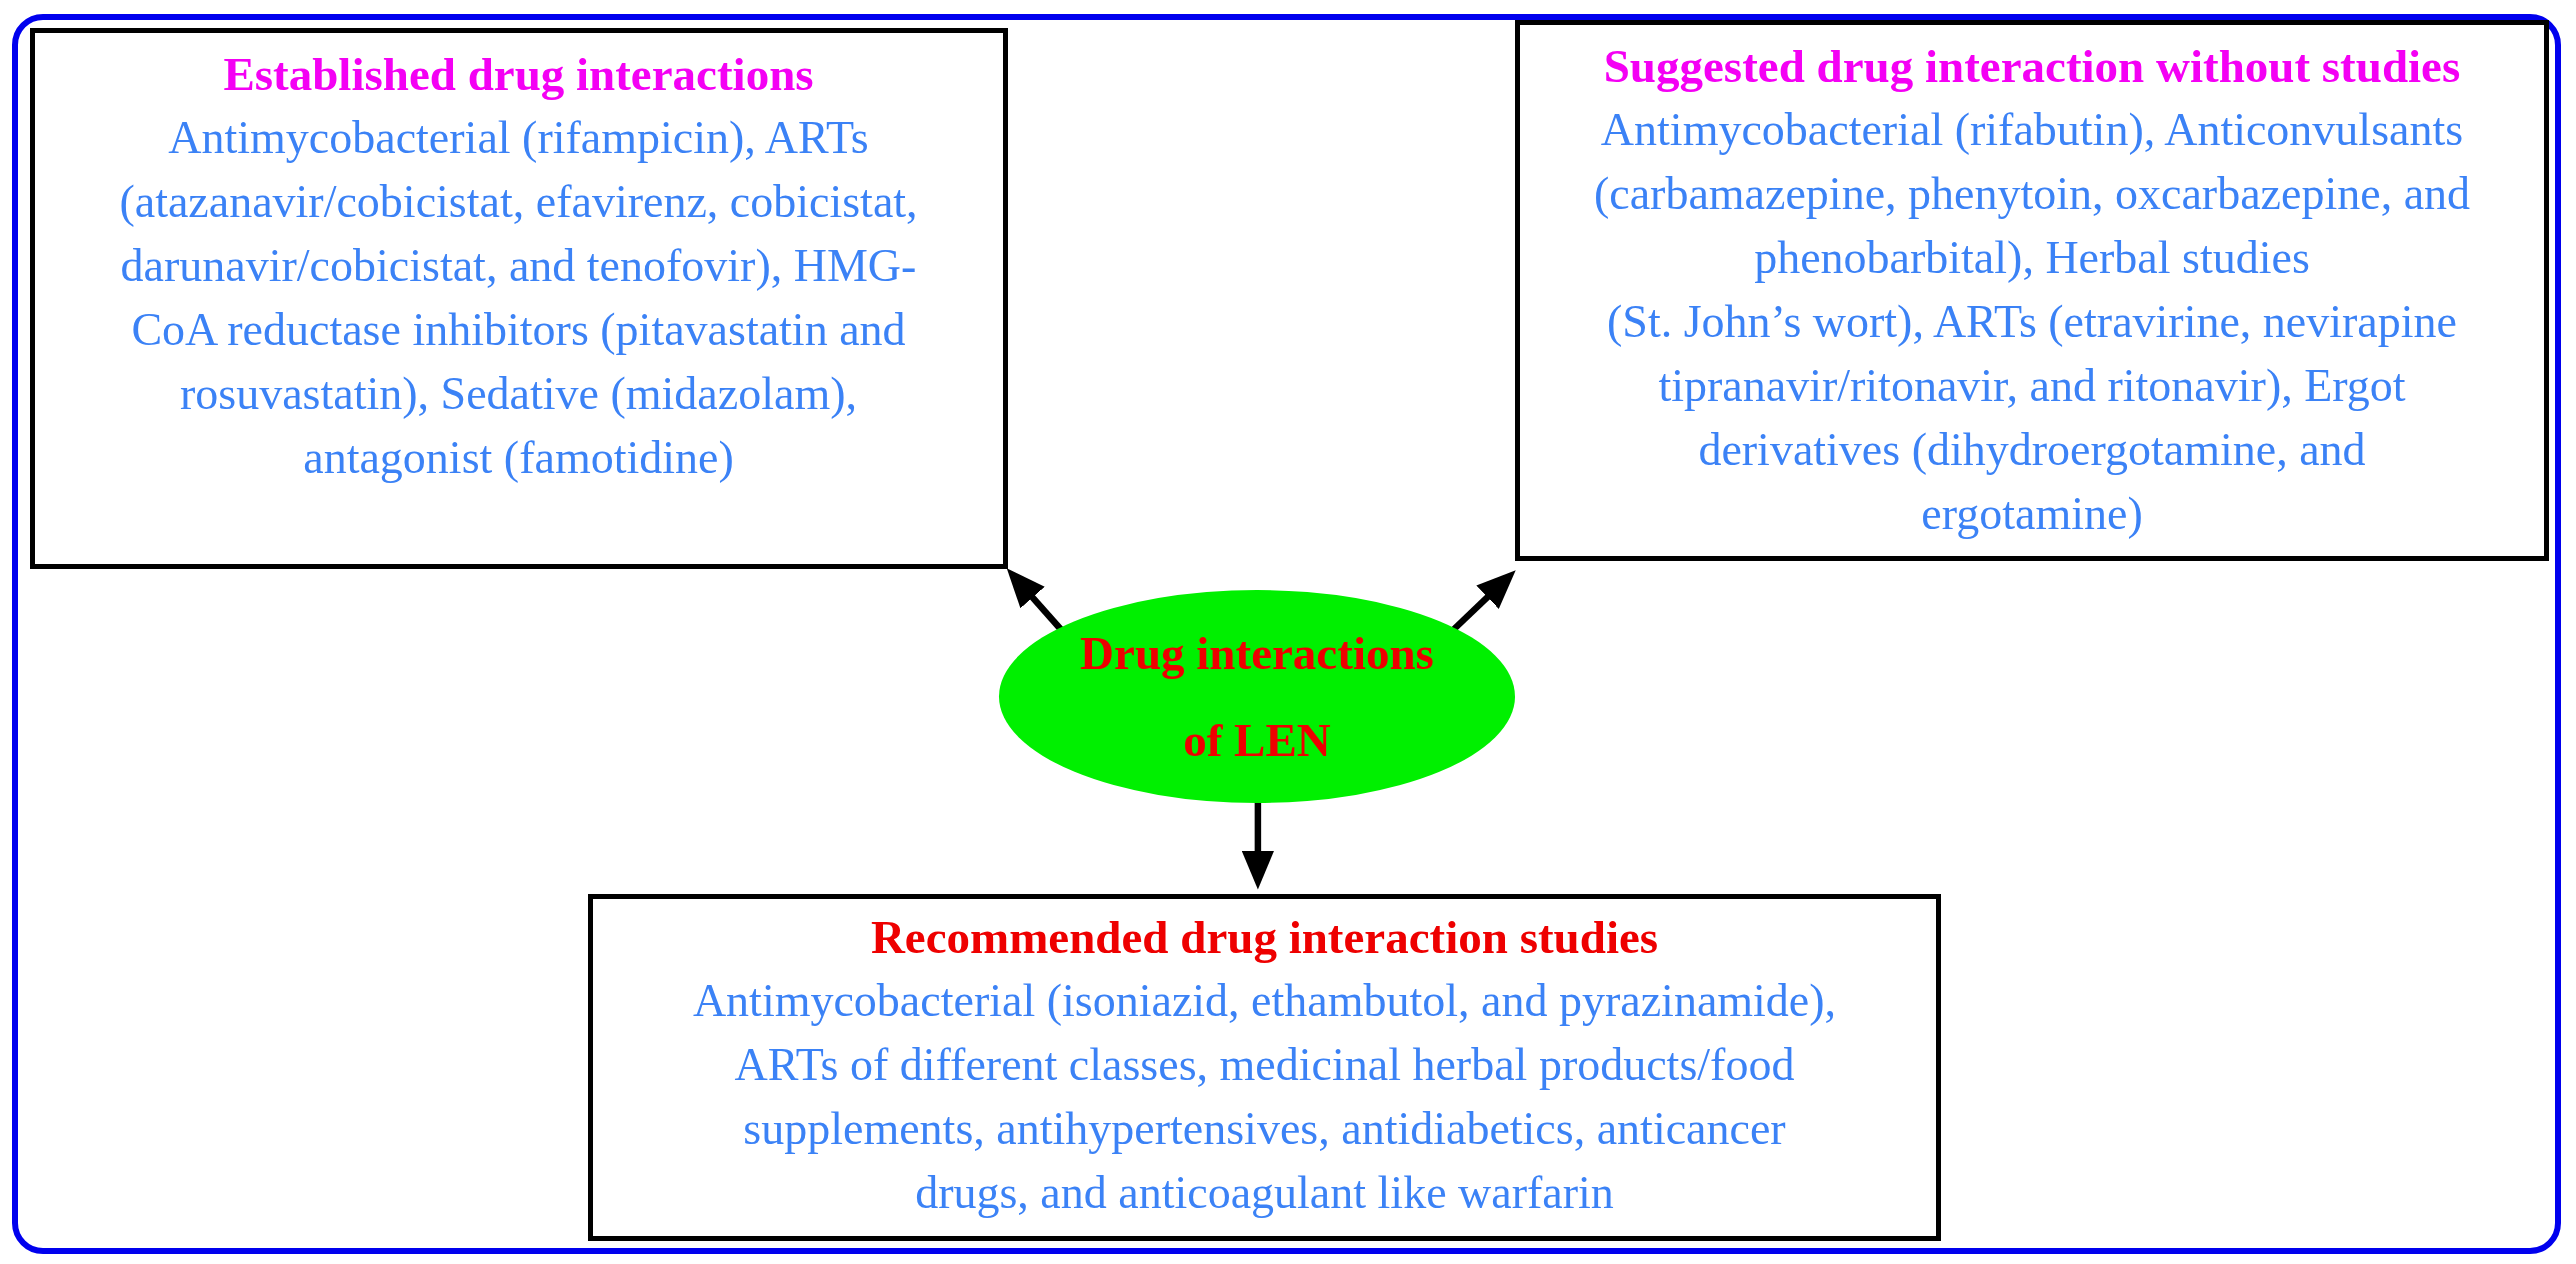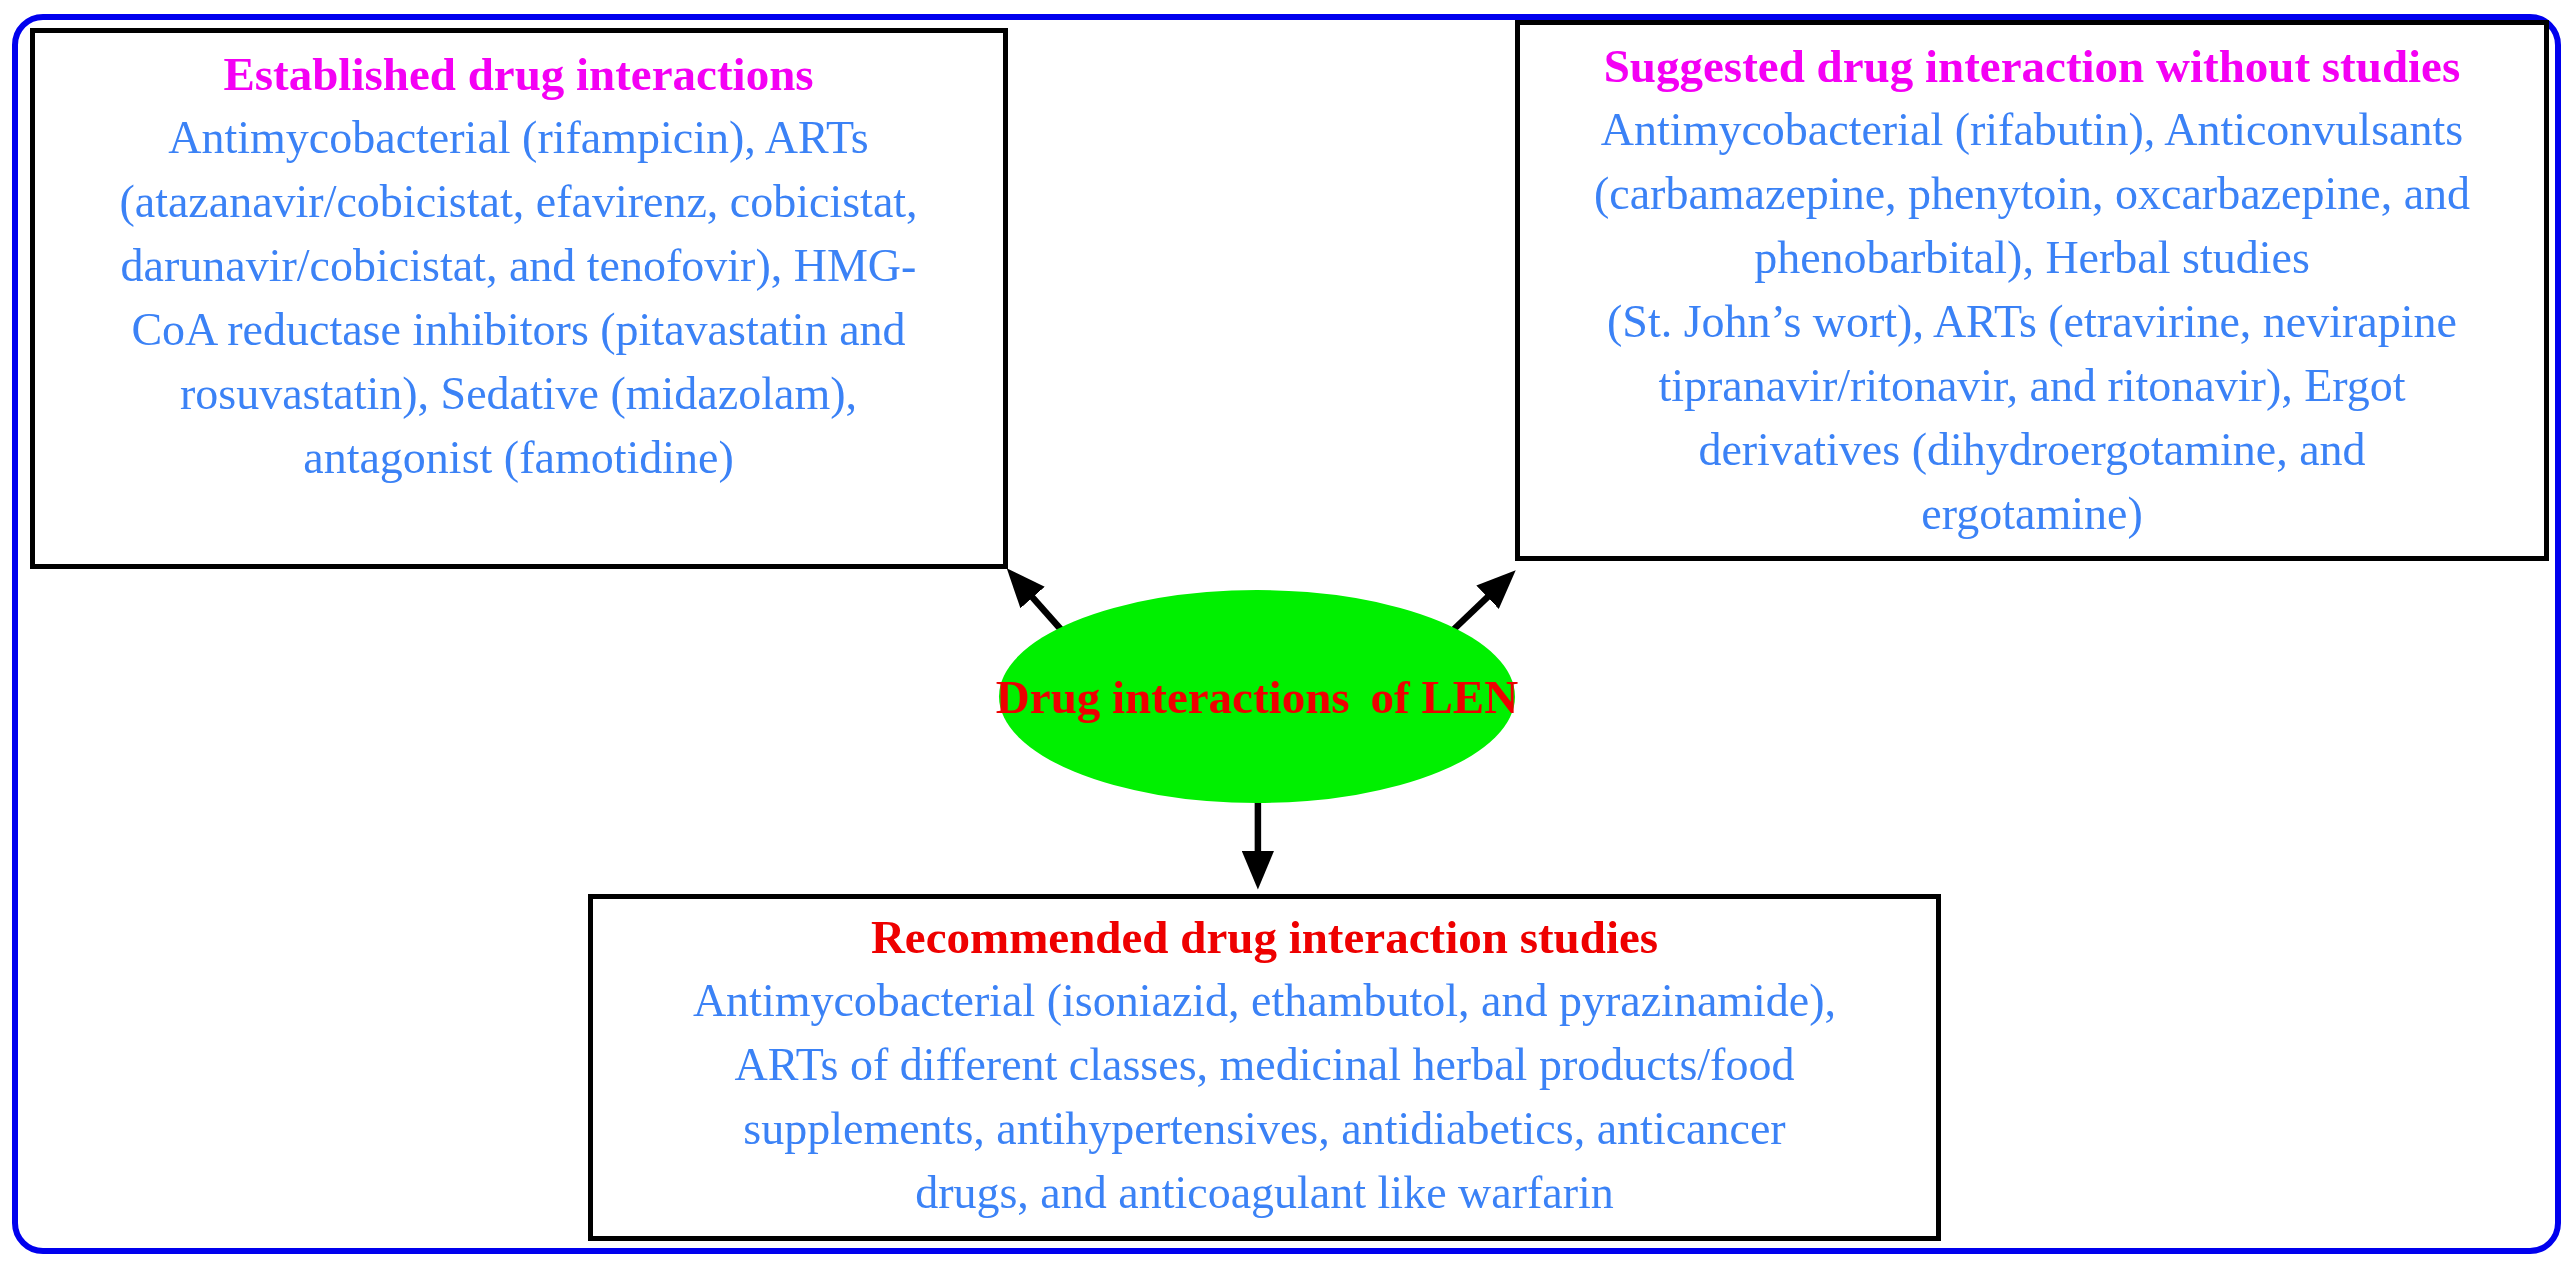--- a/index.html
+++ b/index.html
@@ -41,21 +41,21 @@
   .tbox .body-line {
     font-size: 46px; color: #3b82f6;
     line-height: 64px; white-space: nowrap;
   }
 
   .len-ellipse {
     position: absolute; left: 999px; top: 590px;
     width: 516px; height: 213px;
     background: #00f000;
     border-radius: 50%;
-    display: flex; flex-direction: row;
+    display: flex; flex-direction: column;
     align-items: center; justify-content: center; gap: 21px;
   }
   .len-ellipse .ellipse-line {
     font-size: 47px; font-weight: bold; color: #ee0000;
     line-height: 66px; white-space: nowrap;
   }
 
   svg.arrows {
     position: absolute; left: 0; top: 0;
     width: 2576px; height: 1265px;

